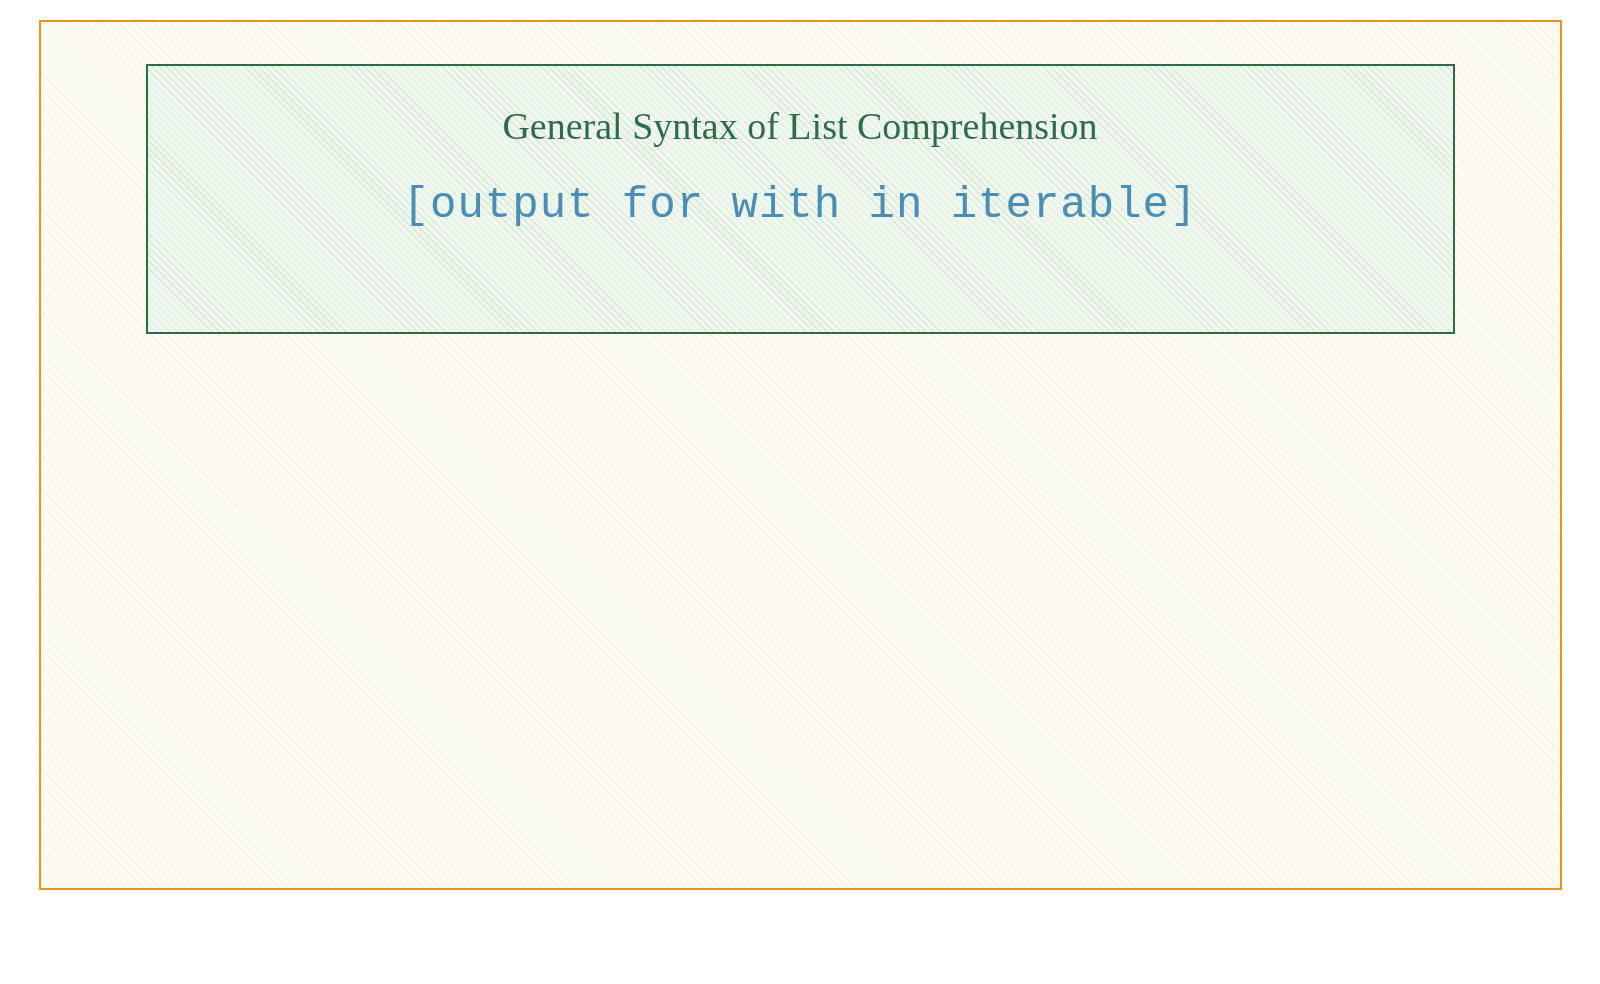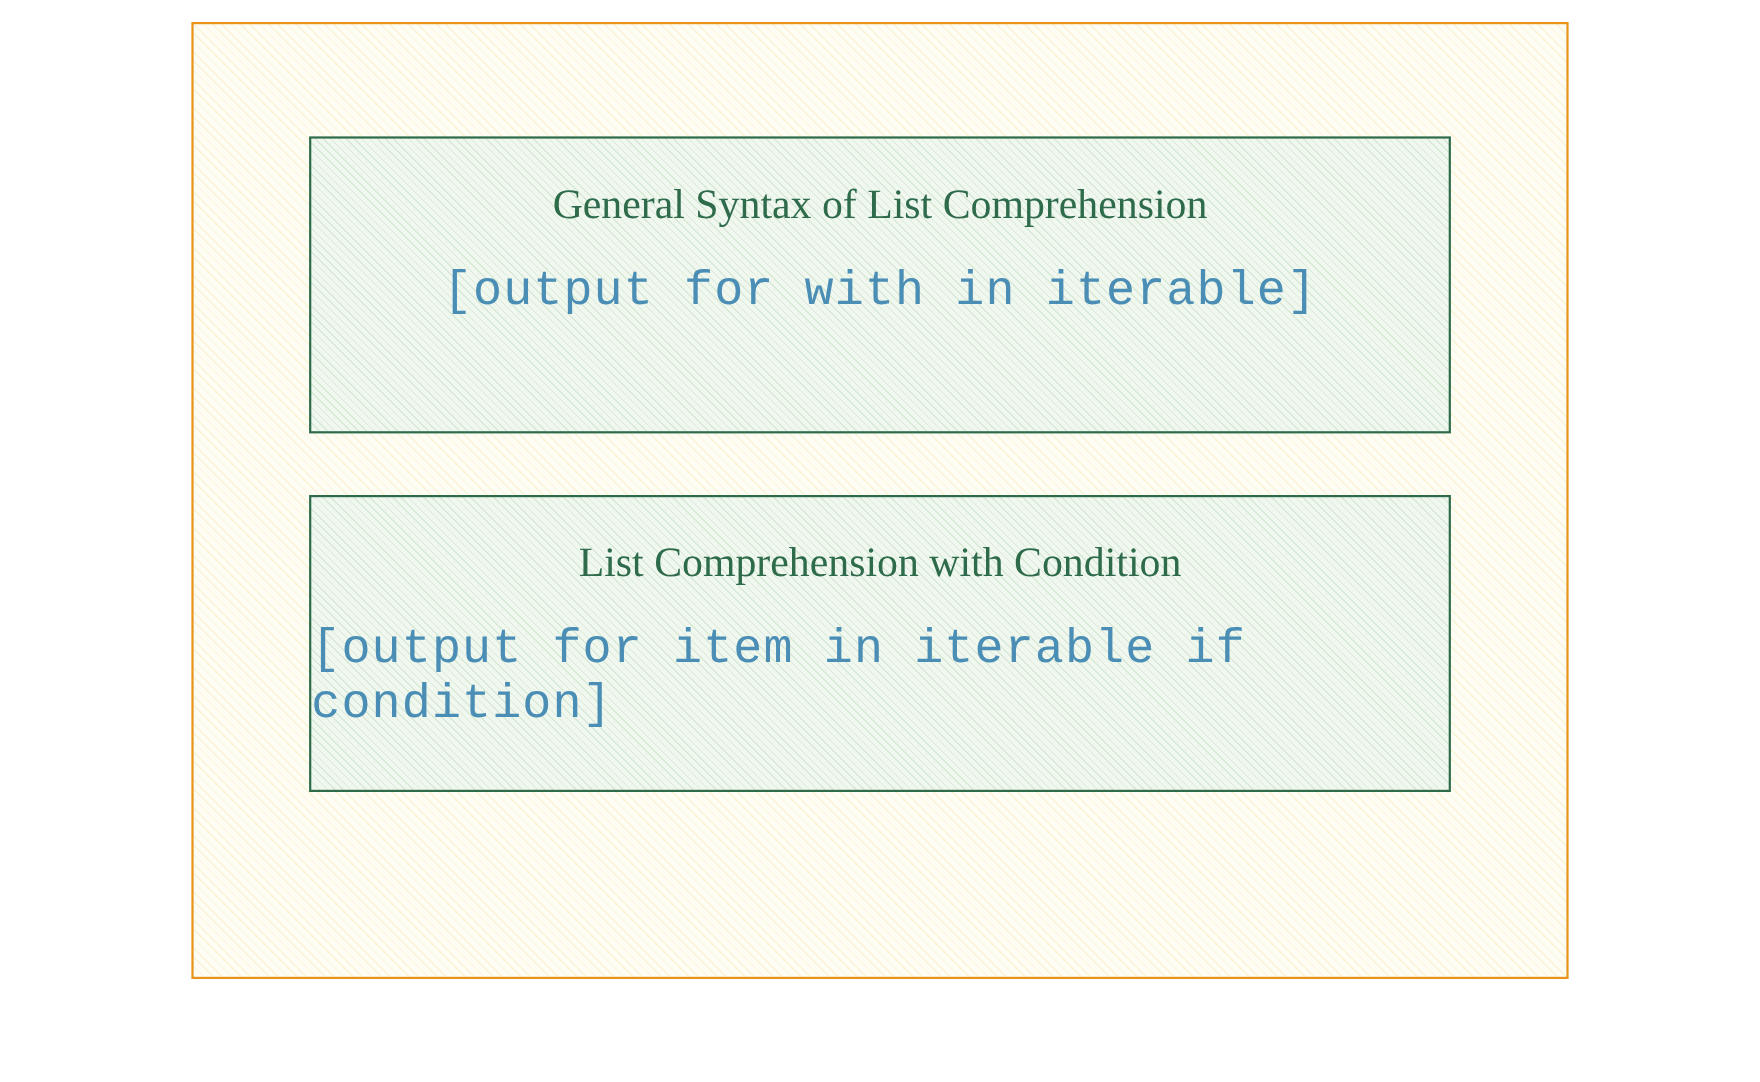--- a/index.html
+++ b/index.html
@@ -12,35 +12,35 @@
       width: 1600px;
       height: 984px;
       background: #ffffff;
       display: flex;
       align-items: flex-start;
       justify-content: center;
       padding-top: 20px;
     }
     
     .outer-container {
-      width: 1252px;
+      width: 1523px;
       height: 870px;
       border: 2px solid #e8941a;
       background-color: #fefdf3;
       background-image: repeating-linear-gradient(
         45deg,
         rgba(232, 180, 60, 0.15),
         rgba(232, 180, 60, 0.15) 1px,
         transparent 1px,
         transparent 6px
       );
-      padding: 102px 105px 100px 105px;
+      padding: 42px 105px 100px 105px;
       display: flex;
       flex-direction: column;
-      gap: 56px;
+      gap: 76px;
     }
     
     .inner-box {
       width: 100%;
       height: 270px;
       border: 2px solid #2d6b4a;
       background-color: #f0f7ee;
       background-image: repeating-linear-gradient(
         45deg,
         rgba(120, 180, 120, 0.2),
@@ -71,17 +71,13 @@
     }
   </style>
 </head>
 <body>
 
 <div class="outer-container">
   <div class="inner-box">
     <div class="box-title">General Syntax of List Comprehension</div>
     <div class="box-code">[output for with in iterable]</div>
   </div>
-  <div class="inner-box">
-    <div class="box-title">List Comprehension with Condition</div>
-    <div class="box-code">[output for item in iterable if condition]</div>
-  </div>
 </div>
 
 </body></html>

